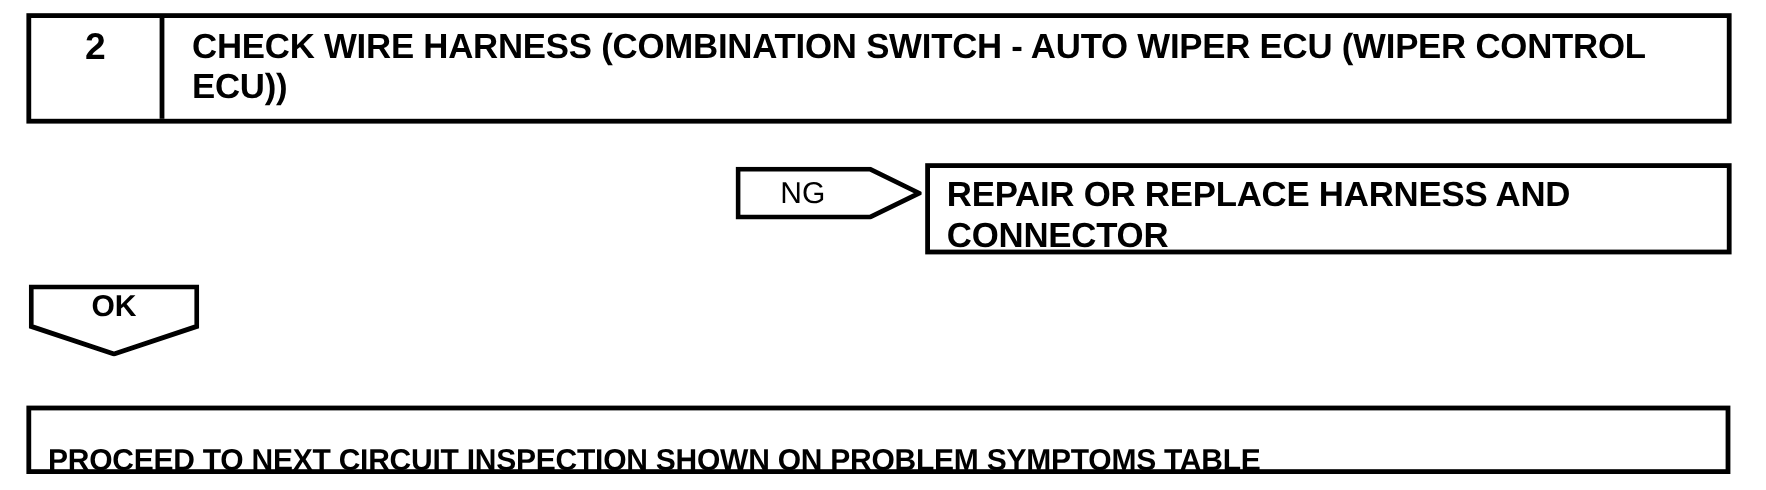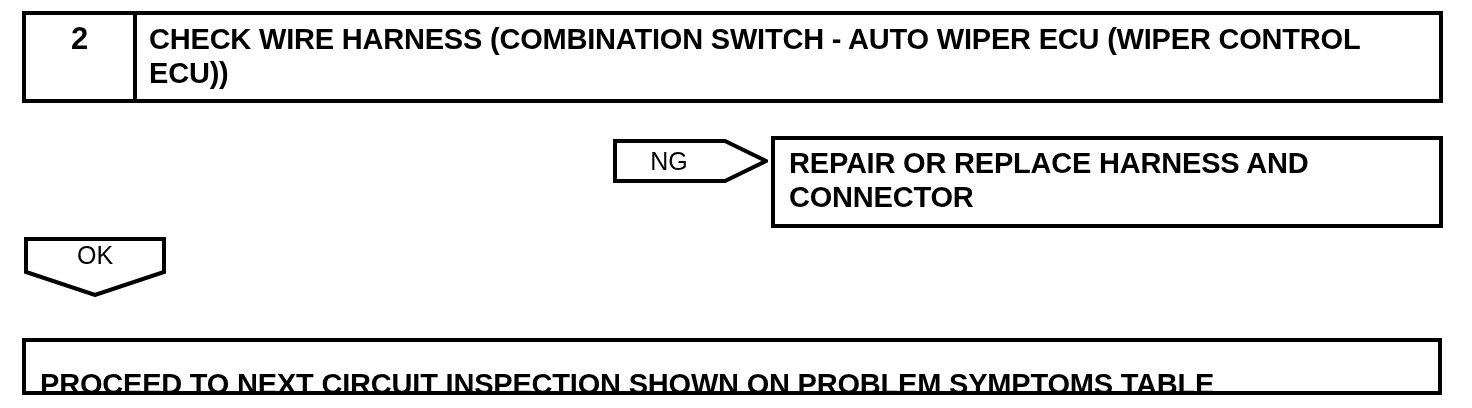--- a/index.html
+++ b/index.html
@@ -41,20 +41,21 @@
   }
   #step-number-cell .num {
     font-size: 31px;
     font-weight: bold;
     line-height: 1;
   }
   #step-title-cell {
     flex: 1 1 auto;
     padding: 8px 6px 0 12px;
     box-sizing: border-box;
+    margin-left: 11px;
   }
   #step-title-cell .title {
     font-size: 29px;
     font-weight: bold;
     line-height: 1.17;
     letter-spacing: -0.2px;
     display: block;
   }
 
   
@@ -80,21 +81,21 @@
     line-height: 1;
     pointer-events: none;
   }
 
   
   #ng-result-box {
     position: absolute;
     left: 771px;
     top: 136px;
     width: 672px;
-    height: 92px;
+    height: 76px;
     border: 4px solid #000;
     box-sizing: border-box;
     background: #fff;
     padding: 7px 10px 0 14px;
   }
   #ng-result-box .text {
     font-size: 29px;
     font-weight: bold;
     line-height: 1.17;
     letter-spacing: -0.2px;
@@ -113,41 +114,41 @@
   #ok-arrow .ok-label {
     position: absolute;
     left: 0;
     top: 0;
     width: 142px;
     height: 36px;
     display: flex;
     align-items: center;
     justify-content: center;
     font-size: 25px;
-    font-weight: normal;
+    font-weight: bold;
     line-height: 1;
     pointer-events: none;
   }
 
   
   #proceed-box {
     position: absolute;
     left: 22px;
     top: 338px;
     width: 1420px;
     height: 57px;
     border: 4px solid #000;
     box-sizing: border-box;
     background: #fff;
     display: flex;
     align-items: center;
     padding-left: 14px;
   }
   #proceed-box .text {
-    font-size: 29px;
+    font-size: 25px;
     font-weight: bold;
     line-height: 1.1;
     letter-spacing: -0.2px;
     display: block;
     margin-top: 36px;
   }
 </style>
 </head>
 <body>
 

